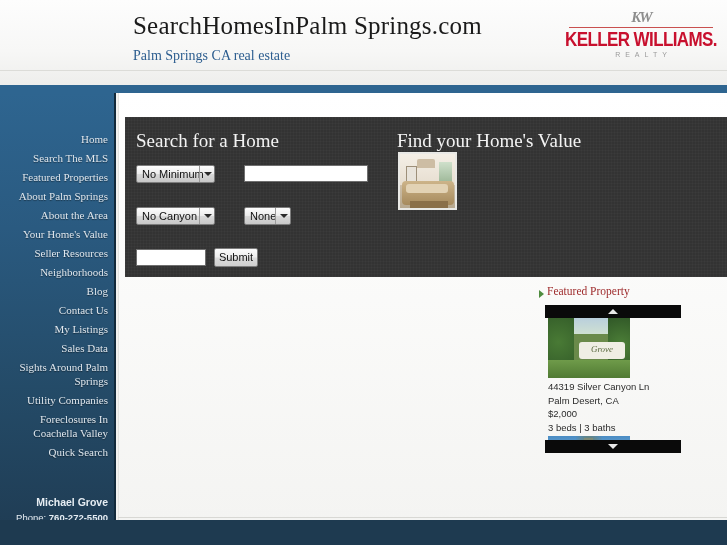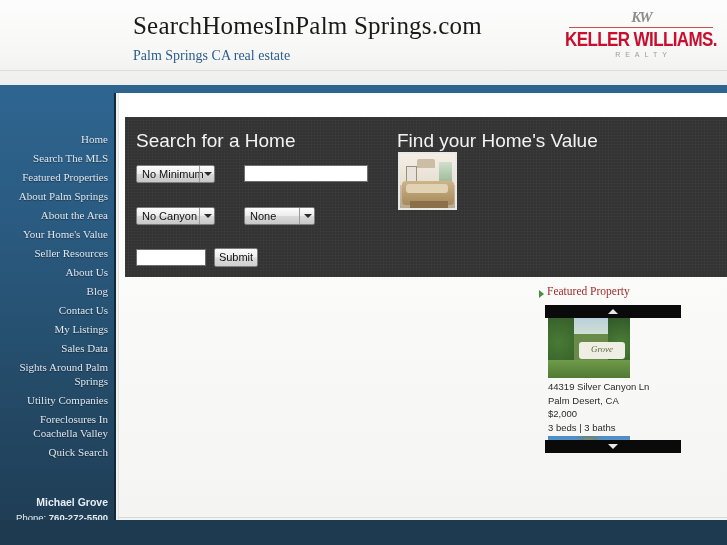--- a/index.html
+++ b/index.html
@@ -166,21 +166,21 @@
     left: 125px; top: 117px;
     width: 602px; height: 160px;
     background: #333333;
     background-image: linear-gradient(rgba(255,255,255,0.02) 1px, transparent 1px),
                       linear-gradient(90deg, rgba(255,255,255,0.02) 1px, transparent 1px);
     background-size: 3px 3px, 3px 3px;
     box-sizing: border-box;
   }
   .panel-heading {
     position: absolute;
-    font-family: Liberation Sans, sans-serif;
+    font-family: Liberation Serif, serif;
     font-size: 19px;
     color: #f3f3f3;
     white-space: nowrap;
   }
   #search-heading { left: 11px; top: 13px; }
   #value-heading  { left: 272px; top: 13px; }
 
   
   #search-form { position: absolute; left: 11px; top: 48px; }
   .sel {
@@ -212,21 +212,21 @@
   .sel .sel-arrow::after {
     content: "";
     position: absolute;
     left: 4px; top: 6px;
     border-left: 4px solid transparent;
     border-right: 4px solid transparent;
     border-top: 4px solid #2a2a2a;
   }
   #sel-min { left: 0; top: 0; width: 79px; }
   #sel-max { left: 0; top: 42px; width: 79px; }
-  #sel-type { left: 108px; top: 42px; width: 71px; }
+  #sel-type { left: 108px; top: 42px; width: 47px; }
 
   .txt {
     position: absolute;
     height: 17px;
     background: #ffffff;
     border: 1px solid #6f6f6f;
     box-sizing: border-box;
     font-family: "Liberation Sans", sans-serif;
     font-size: 11px;
     color: #111;
@@ -458,21 +458,21 @@
 
 <div id="sidebar">
   <nav id="nav">
     <a class="nav-item">Home</a>
     <a class="nav-item">Search The MLS</a>
     <a class="nav-item">Featured Properties</a>
     <a class="nav-item">About Palm Springs</a>
     <a class="nav-item">About the Area</a>
     <a class="nav-item">Your Home's Value</a>
     <a class="nav-item">Seller Resources</a>
-    <a class="nav-item">About Us</a>
+    <a class="nav-item">Neighborhoods</a>
     <a class="nav-item">Blog</a>
     <a class="nav-item">Contact Us</a>
     <a class="nav-item">My Listings</a>
     <a class="nav-item">Sales Data</a>
     <a class="nav-item">Sights Around Palm Springs</a>
     <a class="nav-item">Utility Companies</a>
     <a class="nav-item">Foreclosures In Coachella Valley</a>
     <a class="nav-item">Quick Search</a>
   </nav>
 

